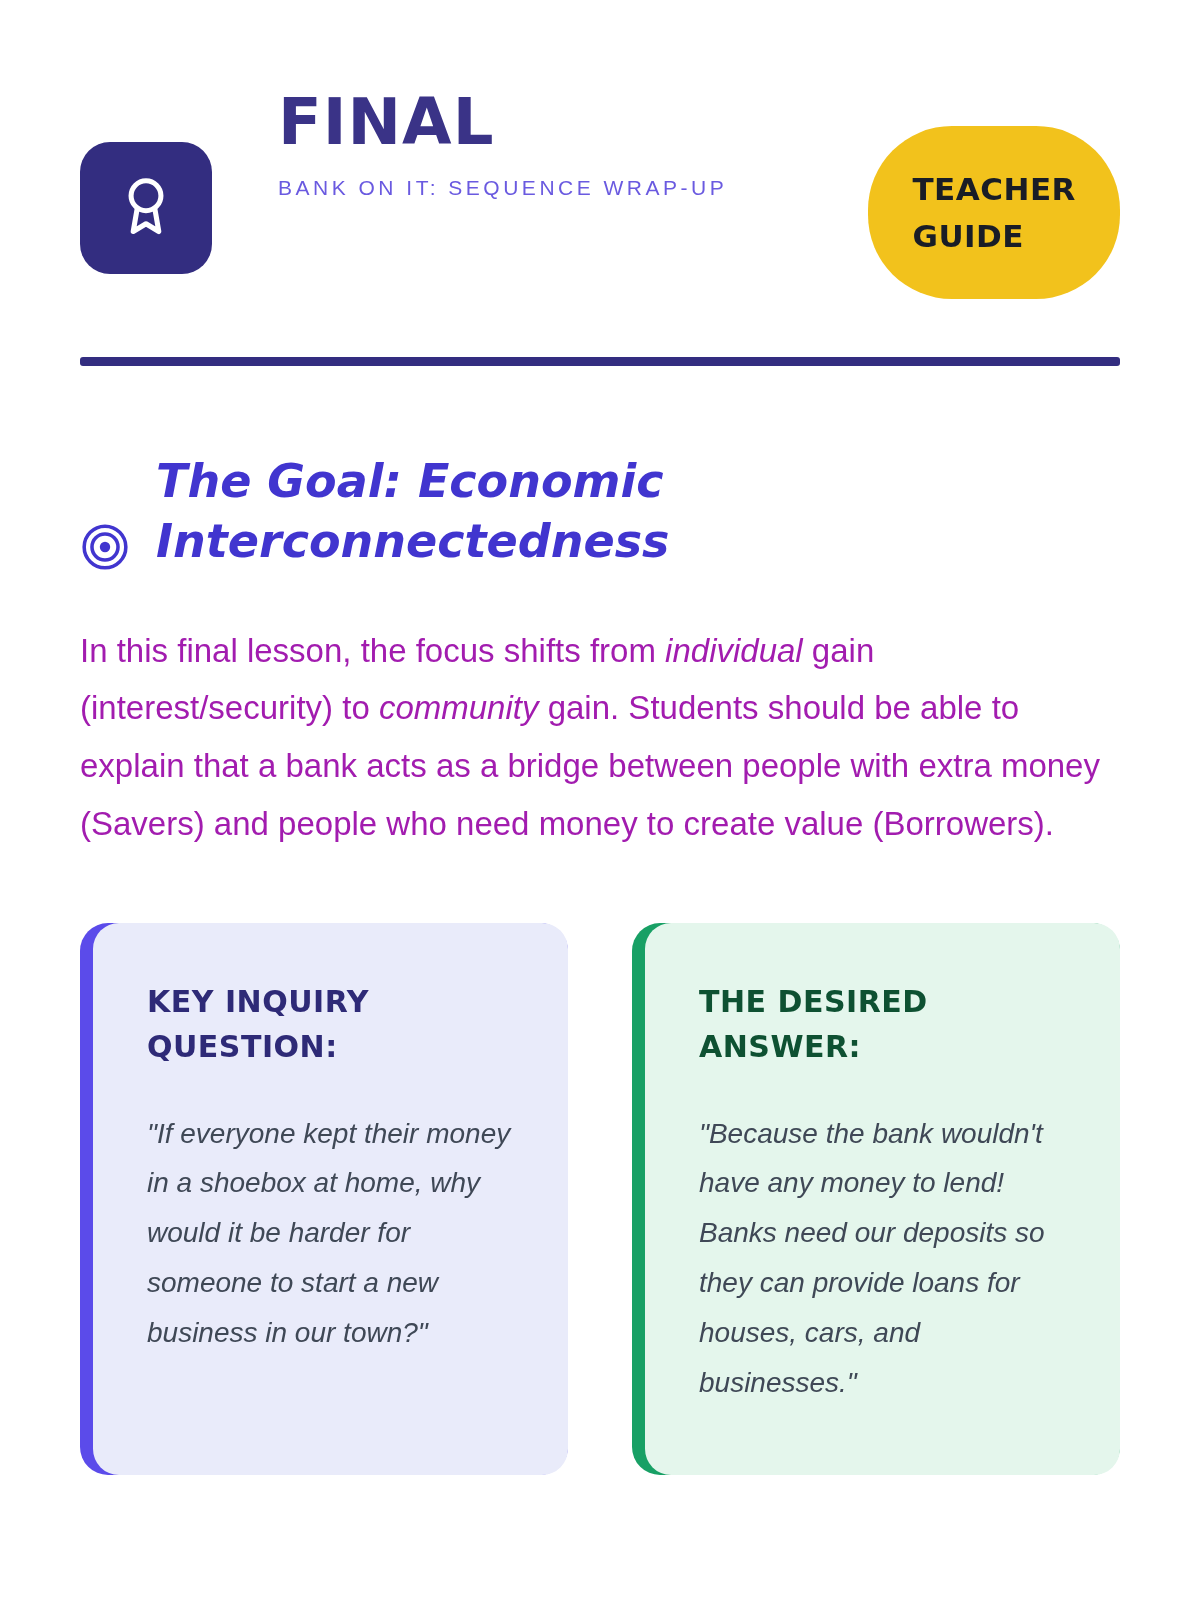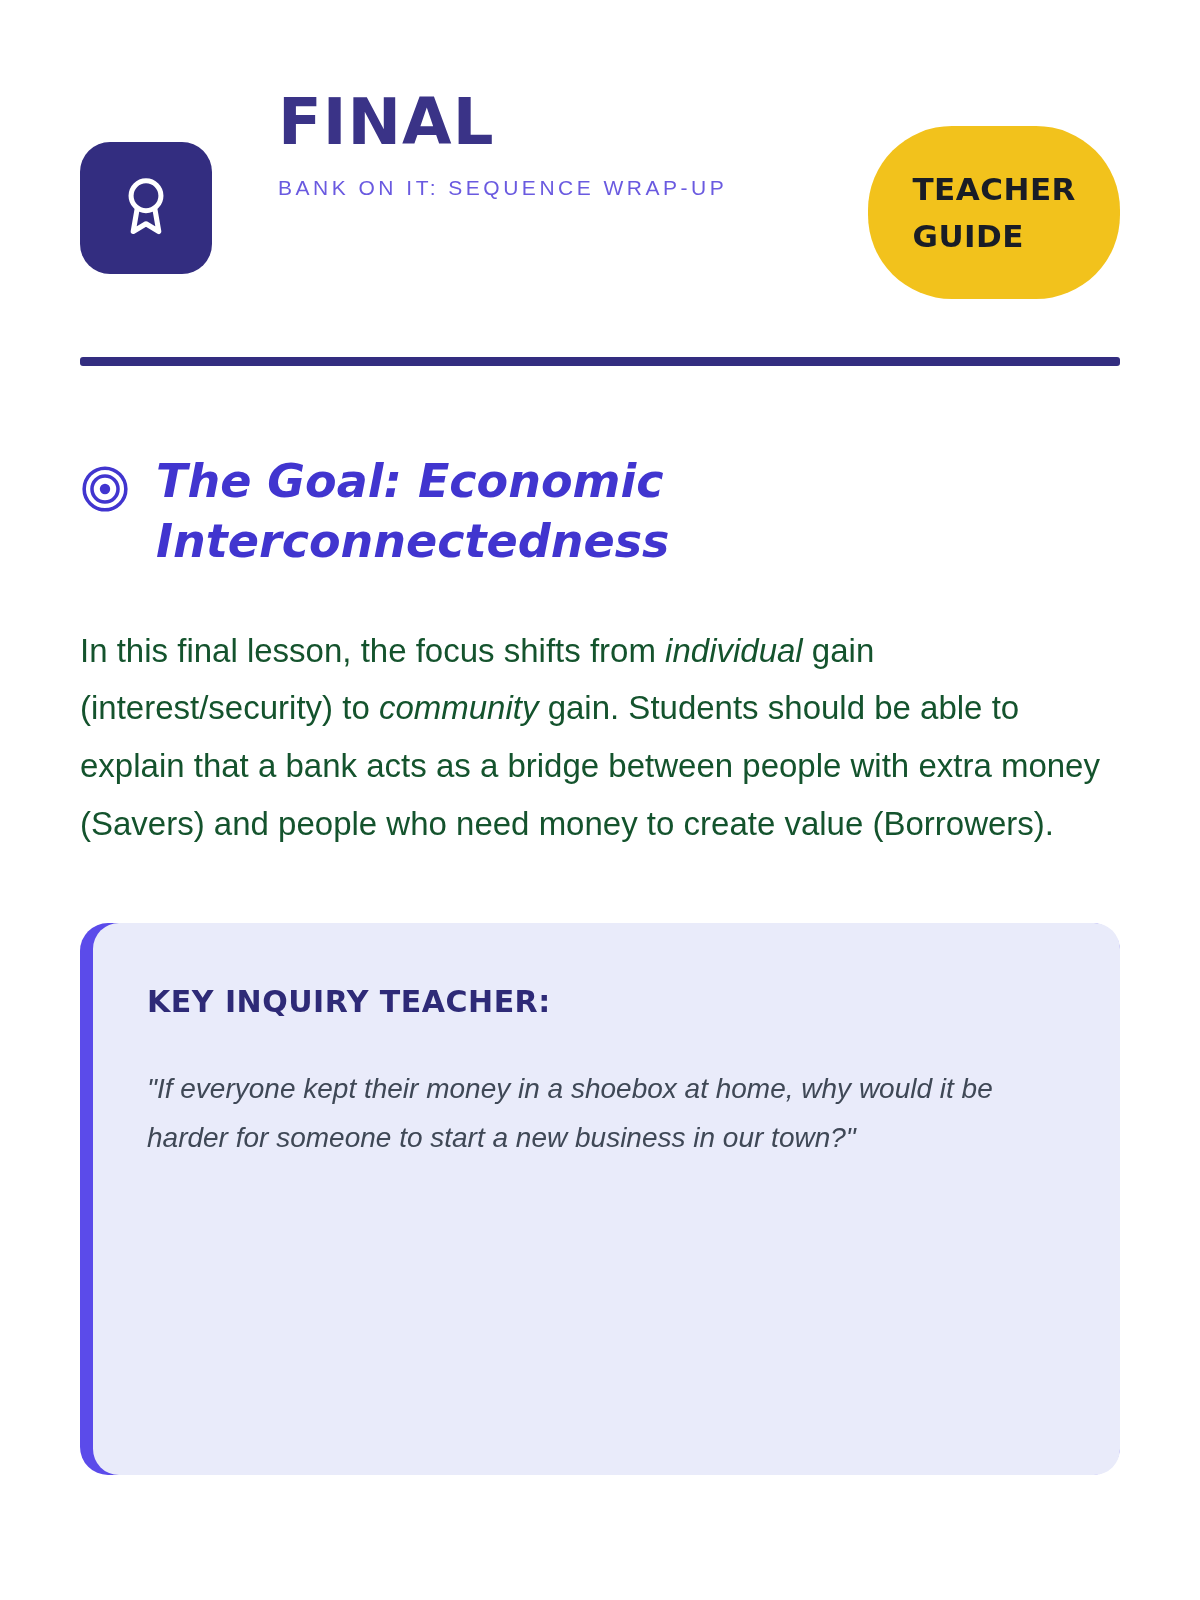--- a/index.html
+++ b/index.html
@@ -33,29 +33,29 @@
     background:#f2c21c; border-radius:84px; padding:40px 44px;
   }
   .badge-text {
     font-family:"DejaVu Sans", sans-serif; font-weight:800;
     font-size:31px; line-height:1.5; letter-spacing:.5px; color:#191d26;
   }
 
   .divider { margin-top:58px; height:9px; background:#332d80; border-radius:3px; }
 
   
-  .goal { display:flex; align-items:flex-start; margin-top:86px; }
+  .goal { display:flex; align-items:flex-end; margin-top:86px; }
   .goal-icon { flex:0 0 auto; margin-top:12px; }
   .goal-heading {
     margin-left:26px; max-width:640px;
     font-family:"DejaVu Sans", sans-serif; font-style:italic; font-weight:800;
     font-size:46px; line-height:1.3; color:#4135cf;
   }
 
-  .intro { margin-top:50px; font-size:33px; line-height:1.75; color:#14532d; }
+  .intro { margin-top:50px; font-size:33px; line-height:1.75; color:#a21caf; }
   .intro .em { font-style:italic; }
 
   
   .cards { display:flex; gap:64px; margin-top:70px; }
   .card { flex:1; border-radius:28px; padding-left:13px; }
   .card.purple { background:#5b4bea; }
   .card.green  { background:#18a065; }
   .card-inner { border-radius:26px; padding:56px 48px 48px 54px; min-height:552px; }
   .card.purple .card-inner { background:#e9ebfa; }
   .card.green  .card-inner { background:#e4f6ec; }
@@ -108,20 +108,26 @@
     </svg>
     <h2 class="goal-heading">The Goal: Economic Interconnectedness</h2>
   </section>
 
   <p class="intro"><span>In this final lesson, the focus shifts from </span><span class="em">individual</span><span> gain (interest/security) to </span><span class="em">community</span><span> gain. Students should be able to explain that a bank acts as a bridge between people with extra money (Savers) and people who need money to create value (Borrowers).</span></p>
 
   <div class="cards">
 
     <div class="card purple">
       <div class="card-inner">
-        <h3 class="card-title">KEY INQUIRY TEACHER:</h3>
+        <h3 class="card-title">KEY INQUIRY QUESTION:</h3>
         <p class="card-body">"If everyone kept their money in a shoebox at home, why would it be harder for someone to start a new business in our town?"</p>
       </div>
     </div>
 
+    <div class="card green">
+      <div class="card-inner">
+        <h3 class="card-title">THE DESIRED ANSWER:</h3>
+        <p class="card-body">"Because the bank wouldn't have any money to lend! Banks need our deposits so they can provide loans for houses, cars, and businesses."</p>
+      </div>
+    </div>
 
   </div>
 </div>
 
 </body></html>

